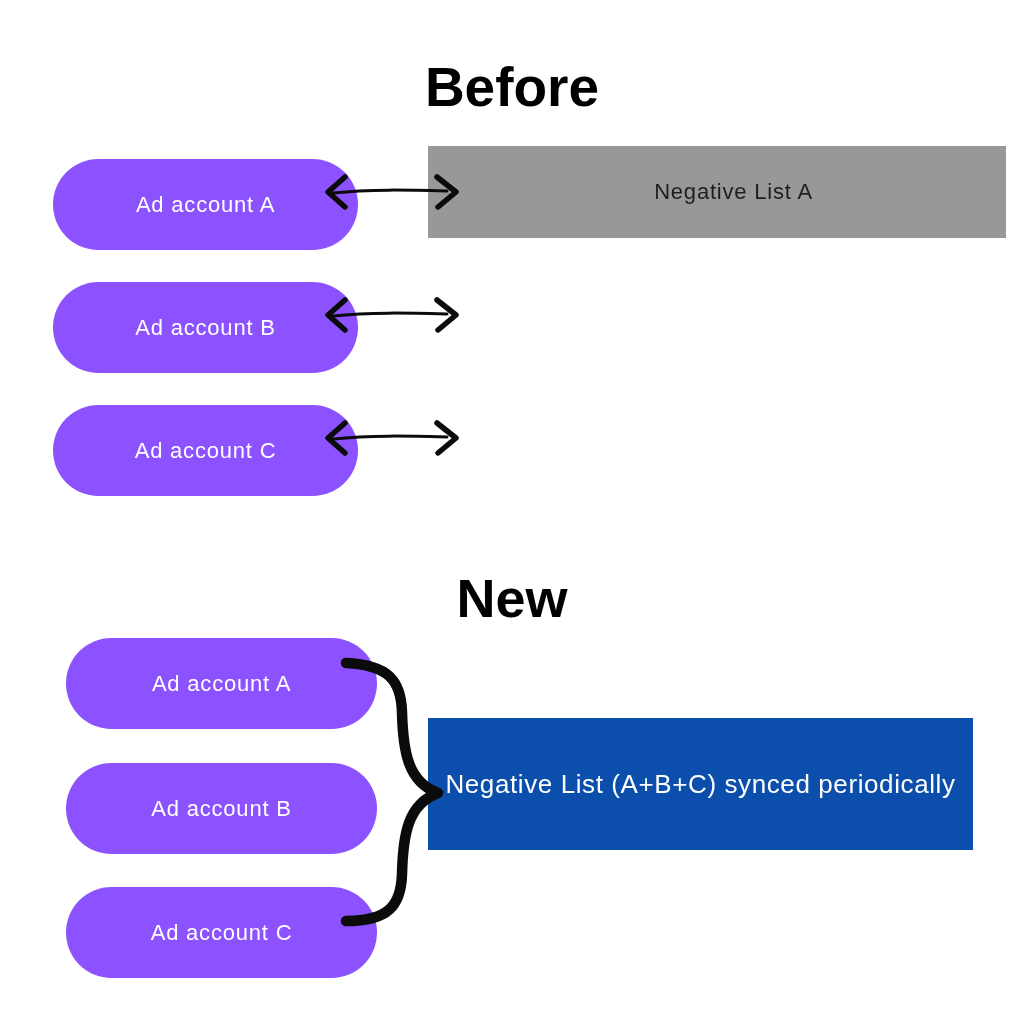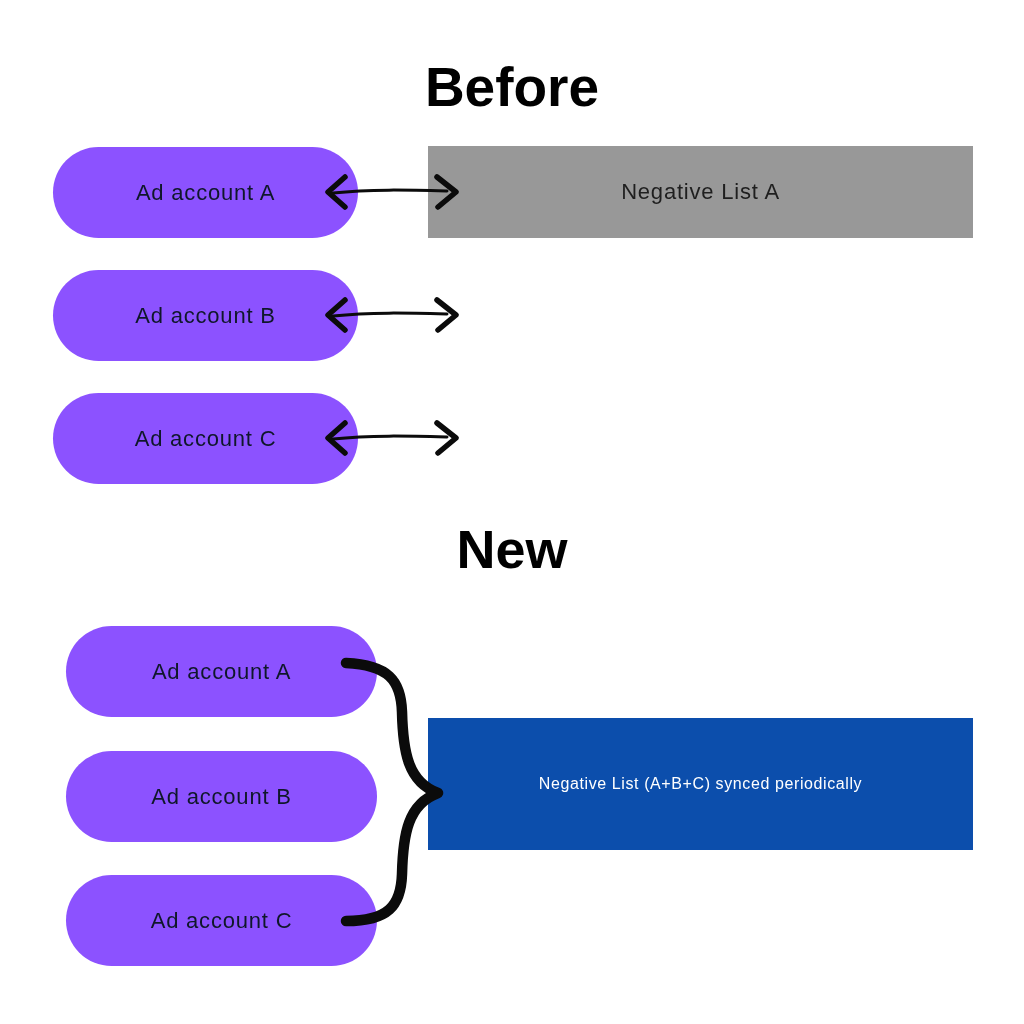--- a/index.html
+++ b/index.html
@@ -19,64 +19,66 @@
     position: absolute;
     left: 0;
     right: 0;
     text-align: center;
     font-weight: bold;
     color: #000000;
     line-height: 1;
     letter-spacing: 0px;
   }
   .title-before { top: 60px; font-size: 55px; }
-  .title-new   { top: 522px; font-size: 54px; }
+  .title-new   { top: 571px; font-size: 54px; }
 
   .pill {
     position: absolute;
     height: 91px;
     background: #8C52FF;
     border-radius: 46px;
     display: flex;
     align-items: center;
     justify-content: center;
-    color: #0f172a;
+    color: #ffffff;
     font-size: 22px;
     font-weight: 400;
     letter-spacing: 0.8px;
+    margin-top: 12px;
   }
   .pill-before { left: 53px;  width: 305px; }
   .pill-new    { left: 66px;  width: 311px; }
 
   .gray-box {
     position: absolute;
     left: 428px;
     width: 545px;
     height: 92px;
     background: #989898;
     display: flex;
     align-items: center;
     justify-content: center;
     color: #1F1F1F;
     font-size: 22px;
     font-weight: 400;
     letter-spacing: 0.8px;
+    padding-left: 33px;
   }
   .blue-box {
     position: absolute;
     left: 428px;
     top: 718px;
     width: 545px;
     height: 132px;
     background: #0C4EAC;
     display: flex;
     align-items: center;
     justify-content: center;
     color: #FFFFFF;
-    font-size: 16px;
+    font-size: 26px;
     font-weight: 400;
     letter-spacing: 0.6px;
   }
   .connector-layer {
     position: absolute;
     left: 0;
     top: 0;
     width: 1024px;
     height: 1024px;
     pointer-events: none;

